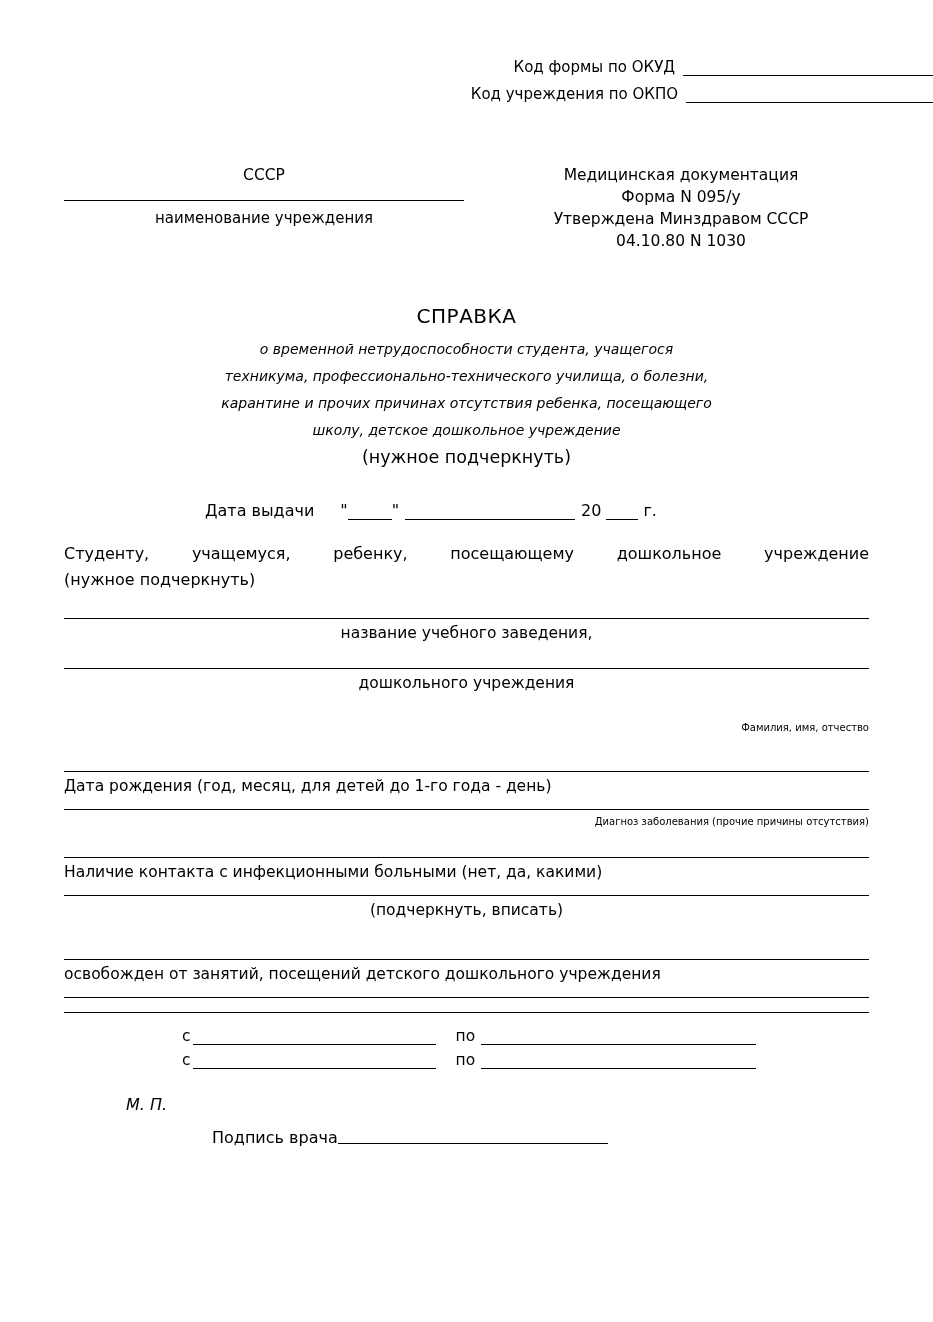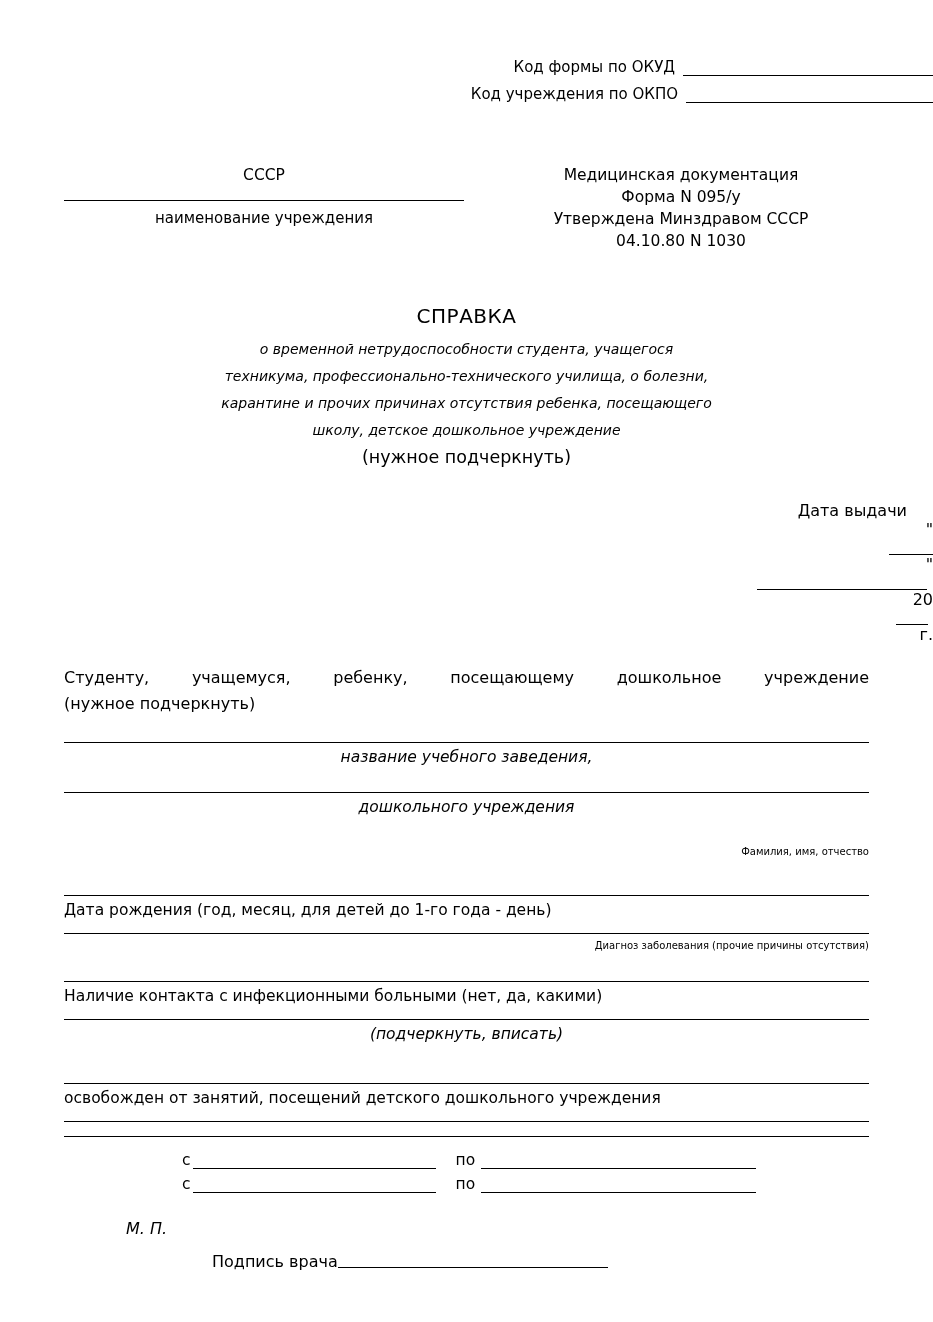--- a/index.html
+++ b/index.html
@@ -101,21 +101,20 @@
     line-height: 27px;
   }
 
   
   .date-row {
     margin-top: 30px;
     padding-left: 205px;
     font-size: 16px;
     display: flex;
     align-items: flex-end;
-    flex-direction: column;
   }
   .date-row .lbl { margin-right: 26px; }
   .ul-short { display: inline-block; width: 44px; border-bottom: 1.3px solid #000; height: 15px; }
   .ul-mid { display: inline-block; width: 170px; border-bottom: 1.3px solid #000; height: 15px; margin: 0 6px; }
   .ul-tiny { display: inline-block; width: 32px; border-bottom: 1.3px solid #000; height: 15px; margin: 0 5px; }
 
   
   .body-area { padding: 0 64px; }
   .justified {
     margin-top: 22px;
@@ -133,21 +132,20 @@
   
   .rule {
     border-bottom: 1.4px solid #000;
     height: 0;
     margin-top: 26px;
   }
   .rule-caption {
     text-align: center;
     font-size: 15.5px;
     margin-top: 5px;
-    font-style: italic;
   }
   .field-row {
     display: flex;
     align-items: flex-end;
     font-size: 10px;
     margin-top: 6px;
     flex-direction: column;
   }
   .field-row .grow {
     flex: 1 1 auto;

